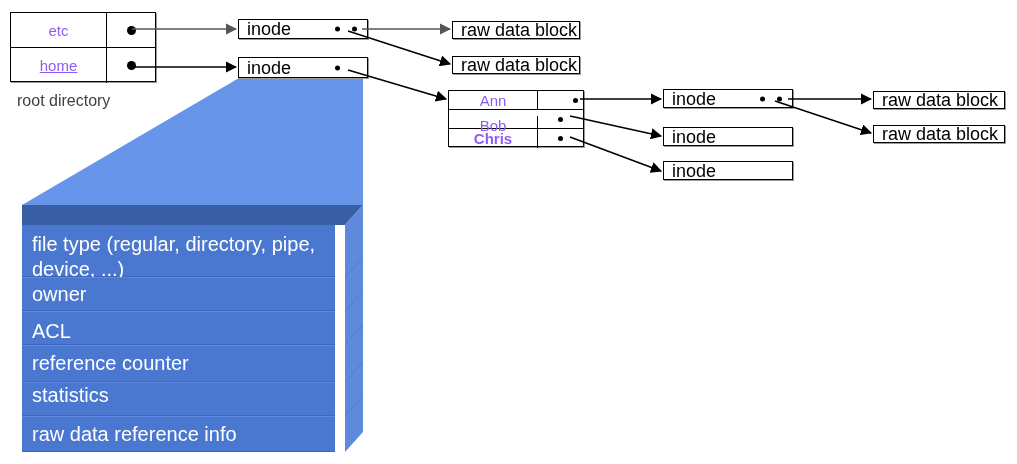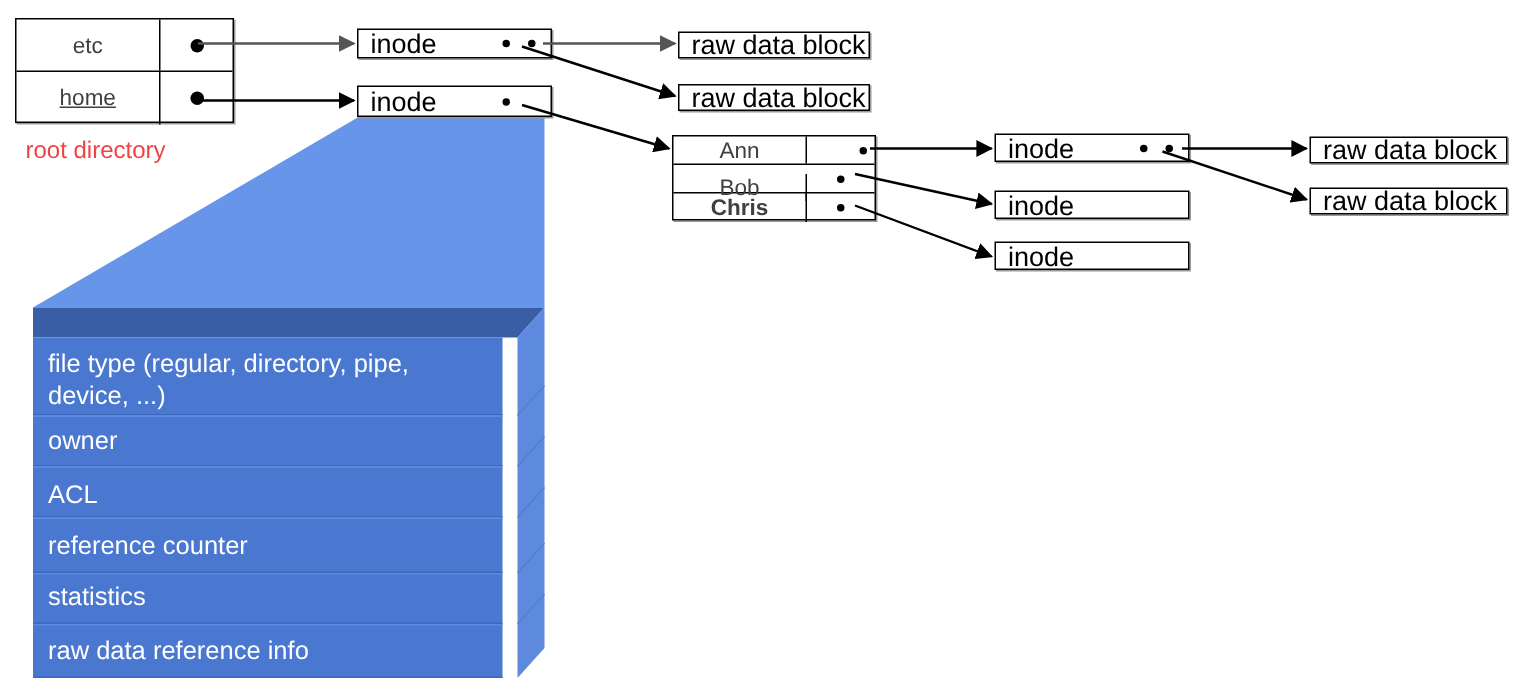--- a/index.html
+++ b/index.html
@@ -43,21 +43,21 @@
     display:flex;
     align-items:center;
     border-bottom:1px solid #000;
   }
   .trow:last-child{border-bottom:none;}
   .tname{
     box-sizing:border-box;
     display:flex;align-items:center;justify-content:center;
     border-right:1px solid #000;
     height:100%;
-    font-size:15px;color:#404040;
+    font-size:15px;color:#8b5cf6;
   }
   .tptr{
     box-sizing:border-box;
     flex:1;
     display:flex;align-items:center;justify-content:center;
     height:100%;
   }
   .dot{
     display:block;
     border-radius:50%;
@@ -70,42 +70,42 @@
   .inode-dots{
     position:absolute;
     top:50%;transform:translateY(-50%);
     display:flex;align-items:center;gap:12px;
   }
 
   
   .caption{
     position:absolute;
     font-size:16px;
-    color:#ef4444;
+    color:#404040;
     white-space:nowrap;
   }
 
   
   #arrows{position:absolute;left:0;top:0;width:1017px;height:464px;pointer-events:none;}
 
   
   #zoomcone{position:absolute;left:0;top:0;width:1017px;height:464px;pointer-events:none;}
 
   #stack{
     position:absolute;
     left:22px;top:205px;
     width:313px;
   }
   .slab{
     position:relative;
     box-sizing:border-box;
     width:313px;
     background:#4a77cf;
     color:#ffffff;
-    font-size:17px;
+    font-size:20px;
     line-height:1.25;
     padding:7px 9px 7px 10px;
     border-top:1px solid #5e89de;
     border-bottom:1px solid #3d67bb;
   }
   .slab:first-child{border-top:none;}
 </style>
 </head>
 <body>
 

